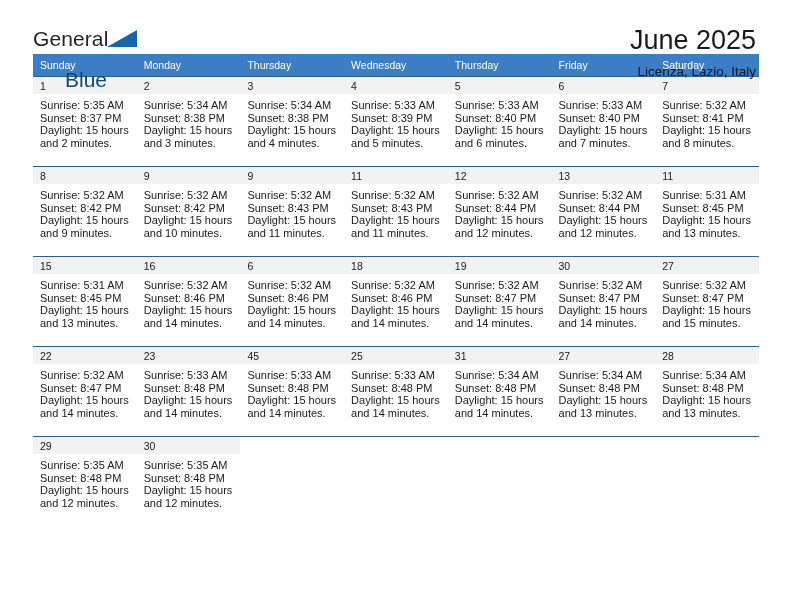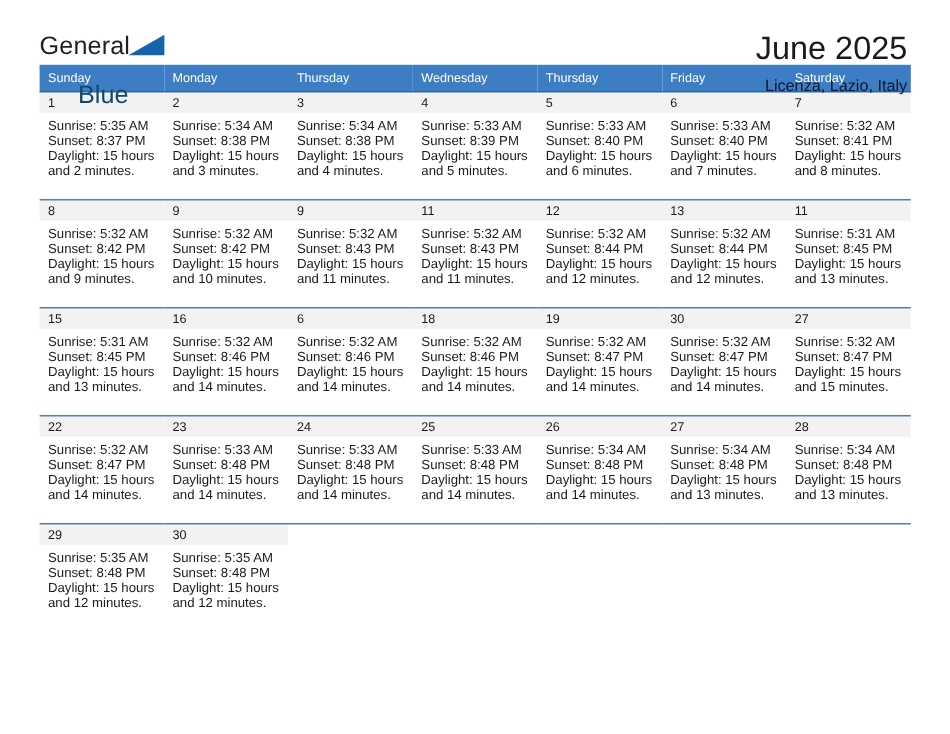--- a/index.html
+++ b/index.html
@@ -370,39 +370,39 @@
           <td class="">
             <div class="daynum-band">23</div>
             <div class="day-details">
               <div>Sunrise: 5:33 AM</div>
               <div>Sunset: 8:48 PM</div>
               <div>Daylight: 15 hours</div>
               <div>and 14 minutes.</div>
             </div>
           </td>
           <td class="">
-            <div class="daynum-band">24</div>
+            <div class="daynum-band">45</div>
             <div class="day-details">
               <div>Sunrise: 5:33 AM</div>
               <div>Sunset: 8:48 PM</div>
               <div>Daylight: 15 hours</div>
               <div>and 14 minutes.</div>
             </div>
           </td>
           <td class="">
             <div class="daynum-band">25</div>
             <div class="day-details">
               <div>Sunrise: 5:33 AM</div>
               <div>Sunset: 8:48 PM</div>
               <div>Daylight: 15 hours</div>
               <div>and 14 minutes.</div>
             </div>
           </td>
           <td class="">
-            <div class="daynum-band">26</div>
+            <div class="daynum-band">31</div>
             <div class="day-details">
               <div>Sunrise: 5:34 AM</div>
               <div>Sunset: 8:48 PM</div>
               <div>Daylight: 15 hours</div>
               <div>and 14 minutes.</div>
             </div>
           </td>
           <td class="">
             <div class="daynum-band">27</div>
             <div class="day-details">

